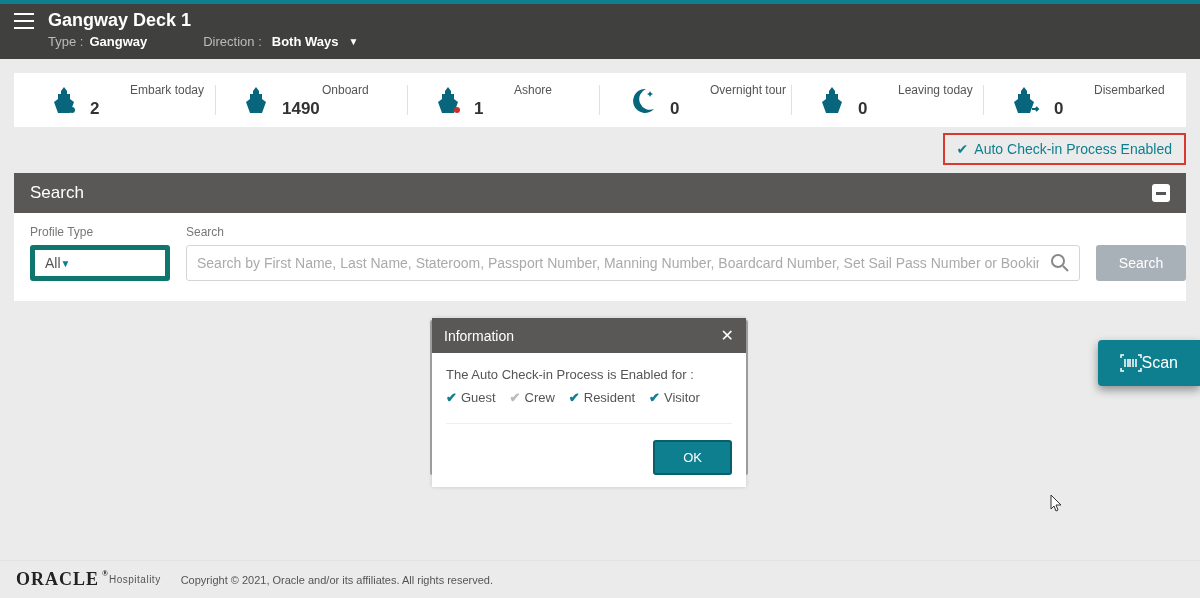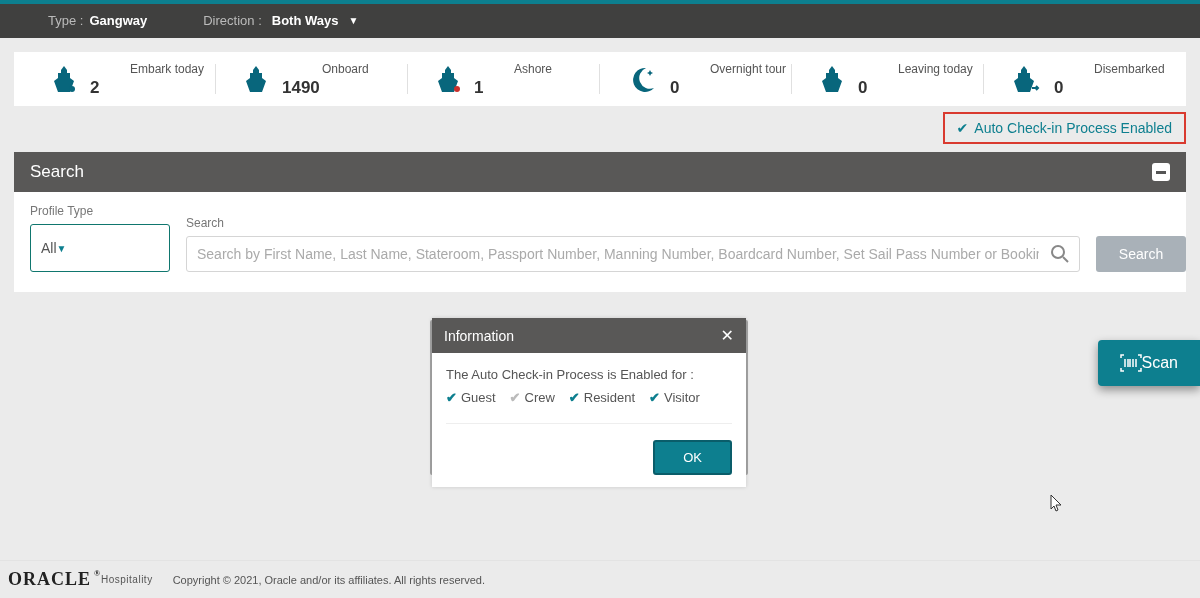--- a/index.html
+++ b/index.html
@@ -26,21 +26,21 @@
     .auto-chk-box { border: 2px solid #d93a2f; padding: 6px 12px; color:#0d7f8f; font-size:14px; display:flex; align-items:center; gap:6px;}
 
     .search-bar { margin: 0 14px; }
     .search-head { background: #595857; color:#fff; padding: 10px 16px; font-size: 17px; display:flex; align-items:center; justify-content:space-between;}
     .collapse-btn { width:18px; height:18px; border-radius:3px; background:#fff; display:flex; align-items:center; justify-content:center; cursor:pointer;}
     .collapse-btn span { width:10px; height:3px; background:#555; display:block;}
     .search-body { background:#fff; padding: 12px 0 20px 16px; border-top:0; }
     .search-row { display:flex; gap: 16px; align-items:flex-end;}
     .field-lbl { font-size: 12px; color:#777; margin-bottom:6px;}
     .profile-type { width:140px; }
-    .select-box { border:1px solid #0f766e; height:48px; border-radius:3px; display:flex; align-items:center; justify-content:flex-start; padding: 0 10px; color:#555; font-size:14px; cursor:pointer;}
+    .select-box { border:5px solid #0f766e; height:36px; border-radius:3px; display:flex; align-items:center; justify-content:flex-start; padding: 0 10px; color:#555; font-size:14px; cursor:pointer;}
     .select-box .tri { color:#0d7f8f; font-size:10px;}
     .search-field { flex:1; }
     .search-input-wrap { position:relative;}
     .search-input { width:100%; height:36px; border:1px solid #d5d5d5; border-radius:3px; padding: 0 40px 0 10px; font-size:14px; color:#555;}
     .search-input::placeholder { color:#aaa; }
     .search-icon { position:absolute; right:10px; top:50%; transform:translateY(-50%); color:#888;}
     .search-btn { width:90px; height:36px; border:none; border-radius:3px; background:#a9b1b8; color:#fff; font-size:14px; cursor:pointer;}
 
     .scan-btn { position: fixed; right:0; top: 340px; background:#0d7f8f; color:#fff; border:none; padding: 14px 22px; font-size:16px; display:flex; align-items:center; border-top-left-radius:4px; border-bottom-left-radius:4px; box-shadow: 0 4px 10px rgba(0,0,0,0.4); cursor:pointer;}
 
@@ -50,34 +50,42 @@
     .modal-close { color:#fff; cursor:pointer; font-size:16px;}
     .modal-body { padding: 14px 14px 8px 14px; font-size:13px; color:#555;}
     .modal-body hr { margin-top: 18px; border:none; border-top:1px solid #eee;}
     .opts { display:flex; gap: 14px; margin-top:8px; font-size:13px;}
     .opt { display:flex; align-items:center; gap:4px;}
     .ck { color:#0d7f8f; font-weight:bold;}
     .ck.dis { color:#bbb;}
     .modal-foot { padding:8px 14px 12px 14px; display:flex; justify-content:flex-end;}
     .ok-btn { background:#0d7f8f; border: 2px solid #0a5d6a; color:#fff; padding:8px 28px; border-radius:3px; font-size:13px; cursor:pointer;}
 
-    .footer { position: fixed; bottom: 0; left:0; right:0; border-top:1px solid #e3e3e3; padding: 8px 8px; font-size:11px; color:#555; display:flex; align-items:center; gap:10px;}
+    .footer { position: fixed; bottom: 0; left:0; right:0; border-top:1px solid #e3e3e3; padding: 8px 16px; font-size:11px; color:#555; display:flex; align-items:center; gap:10px;}
     .oracle-logo { font-family: serif; letter-spacing:1px; font-weight:900; font-size:18px; color:#222; position:relative;}
     .oracle-logo::after{content:"®"; font-size:8px; position:absolute; top:0; right:-10px;}
     .hosp { font-size:10px; color:#555; letter-spacing:0.5px;}
 
     .cursor { position: fixed; left: 1050px; top: 494px; z-index: 50; pointer-events:none;}
     svg { display:block;}
   </style>
 </head>
 <body>
 
 <div class="top-accent"></div>
 
 <div class="header">
+  <div class="row">
+    <div class="hamburger">
+      <svg width="20" height="16" viewBox="0 0 20 16">
+          <path d="M0 1h20M0 8h20M0 15h20" stroke="#fff" stroke-width="2"></path>
+        </svg>
+    </div>
+    <div class="title">Gangway Deck 1</div>
+  </div>
   <div class="meta-row">
     <span class="meta-label">Type :</span>
     <span class="meta-value">Gangway</span>
     <span class="direction-wrap">
       <span class="meta-label">Direction :</span>
       <span class="meta-value">Both Ways</span>
       <span class="chev">▼</span>
     </span>
   </div>
 </div>

